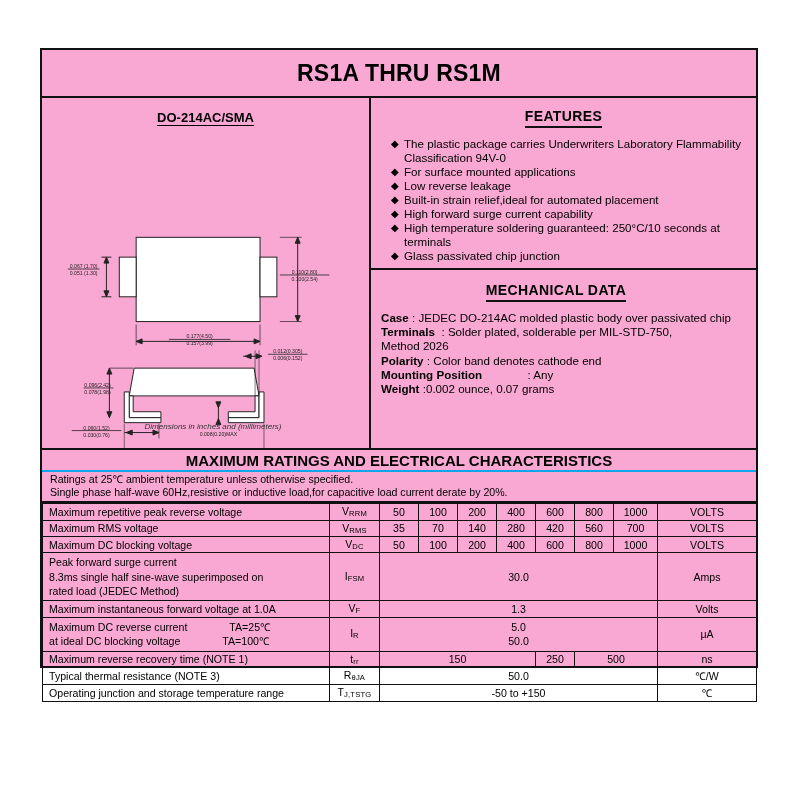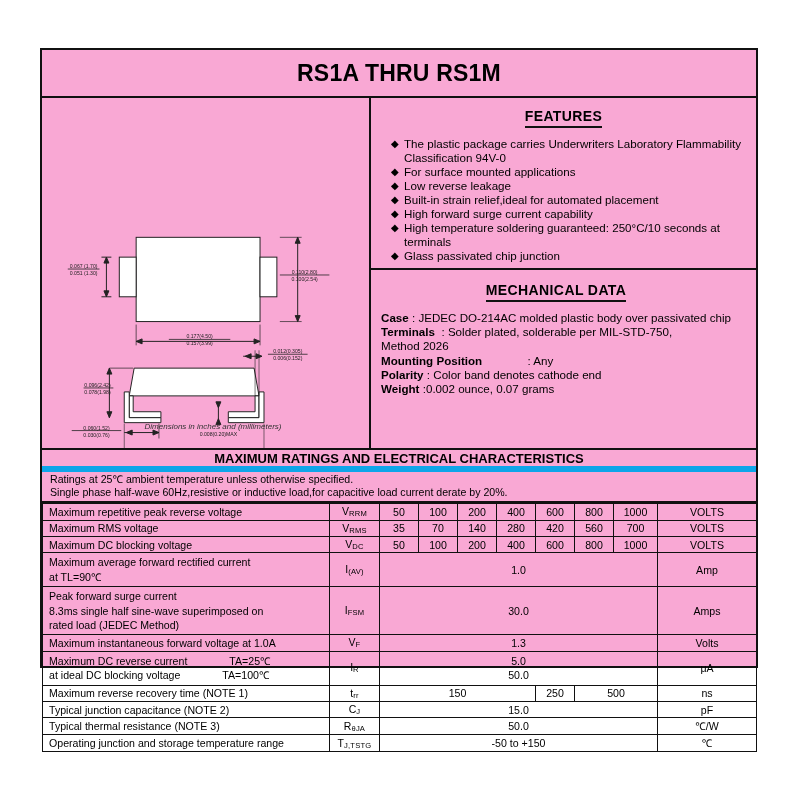--- a/index.html
+++ b/index.html
@@ -107,22 +107,22 @@
   .mech-line{
     font-size:11.6px;line-height:14.2px;
     white-space:nowrap;
   }
   .mech-line b{font-weight:bold;}
   .mech-indent{padding-left:0;}
   
   .ratings-head{
     height:22px;
     display:flex;align-items:center;justify-content:center;
-    border-bottom:6px solid #0ea5e9;
-    font-size:13px;font-weight:bold;
+    border-bottom:2px solid #0ea5e9;
+    font-size:15px;font-weight:bold;
     box-sizing:border-box;
   }
   .ratings-note{
     padding:1px 8px 3px 8px;
     border-bottom:2px solid #111;
     box-sizing:border-box;
   }
   .ratings-note div{font-size:10.6px;line-height:12.6px;}
   table.spec{
     border-collapse:collapse;
@@ -161,20 +161,21 @@
 
 <div class="page">
 
   <div class="title-bar">
     <div class="t">RS1A THRU RS1M</div>
   </div>
 
   <div class="upper">
 
     <div class="upper-left">
+      <div class="pkg-title">DO-214AC/SMA</div>
 
       <svg class="drawing" viewBox="0 0 330 352">
         <g stroke="#222" fill="none" stroke-width="1">
 
           <rect x="95" y="140" width="125" height="85" fill="#fff"></rect>
           <rect x="78" y="160" width="17" height="40" fill="#fff"></rect>
           <rect x="220" y="160" width="17" height="40" fill="#fff"></rect>
 
           <line x1="65" y1="160" x2="65" y2="200"></line>
           <line x1="60" y1="160" x2="70" y2="160"></line>
@@ -283,22 +284,22 @@
         </ul>
       </div>
 
       <div class="mech-block">
         <div class="sec-head">
           <span>MECHANICAL DATA</span>
         </div>
         <div class="mech-line"><b>Case</b> <span>:</span> <span>JEDEC DO-214AC molded plastic body over passivated chip</span></div>
         <div class="mech-line"><b>Terminals</b> &nbsp;<span>:</span> <span>Solder plated, solderable per MIL-STD-750,</span></div>
         <div class="mech-line mech-indent"><span>Method 2026</span></div>
+        <div class="mech-line"><b>Polarity</b> <span>:</span> <span>Color band denotes cathode end</span></div>
         <div class="mech-line"><b>Mounting Position</b> <span class="tab-gap"></span><span>:</span> <span>Any</span></div>
-        <div class="mech-line"><b>Polarity</b> <span>:</span> <span>Color band denotes cathode end</span></div>
         <div class="mech-line"><b>Weight</b> <span>:</span><span>0.002 ounce, 0.07 grams</span></div>
       </div>
 
     </div>
   </div>
 
   <div class="ratings-head">MAXIMUM RATINGS AND ELECTRICAL CHARACTERISTICS</div>
 
   <div class="ratings-note">
     <div>Ratings at 25℃ ambient temperature unless otherwise specified.</div>
@@ -352,29 +353,20 @@
         <td>50</td>
         <td>100</td>
         <td>200</td>
         <td>400</td>
         <td>600</td>
         <td>800</td>
         <td>1000</td>
         <td class="units">VOLTS</td>
       </tr>
 
-      <tr style="height:34px">
-        <td class="param two-line">
-          <div>Maximum average forward rectified current</div>
-          <div>at TL=90℃</div>
-        </td>
-        <td class="sym"><span>I</span><span class="sub">(AV)</span></td>
-        <td colspan="7">1.0</td>
-        <td class="units">Amp</td>
-      </tr>
 
       <tr style="height:48px">
         <td class="param two-line">
           <div>Peak forward surge current</div>
           <div>8.3ms single half sine-wave superimposed on</div>
           <div>rated load (JEDEC Method)</div>
         </td>
         <td class="sym"><span>I</span><span class="sub">FSM</span></td>
         <td colspan="7">30.0</td>
         <td class="units">Amps</td>
@@ -402,26 +394,20 @@
 
       <tr>
         <td class="param">Maximum reverse recovery time      (NOTE 1)</td>
         <td class="sym"><span>t</span><span class="sub">rr</span></td>
         <td colspan="4">150</td>
         <td colspan="1">250</td>
         <td colspan="2">500</td>
         <td class="units">ns</td>
       </tr>
 
-      <tr>
-        <td class="param">Typical junction capacitance (NOTE 2)</td>
-        <td class="sym"><span>C</span><span class="sub">J</span></td>
-        <td colspan="7">15.0</td>
-        <td class="units">pF</td>
-      </tr>
 
       <tr>
         <td class="param">Typical thermal resistance (NOTE 3)</td>
         <td class="sym"><span>R</span><span class="sub">θJA</span></td>
         <td colspan="7">50.0</td>
         <td class="units">℃/W</td>
       </tr>
 
       <tr>
         <td class="param">Operating junction and storage temperature range</td>

